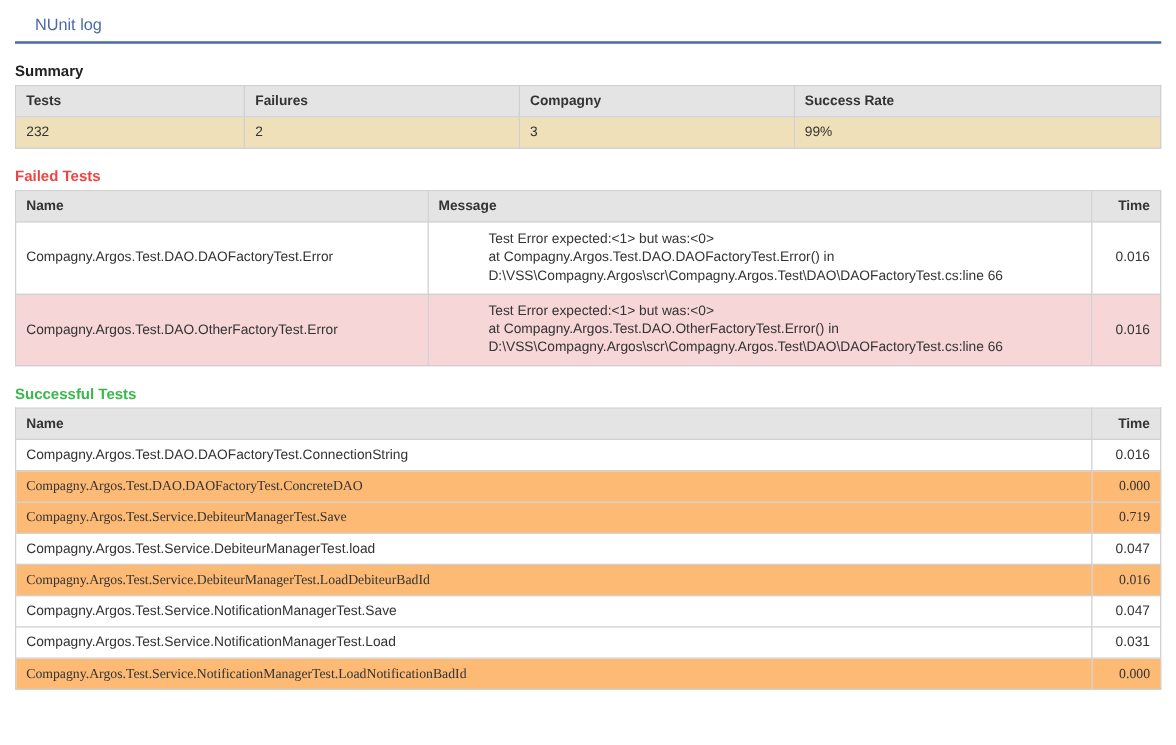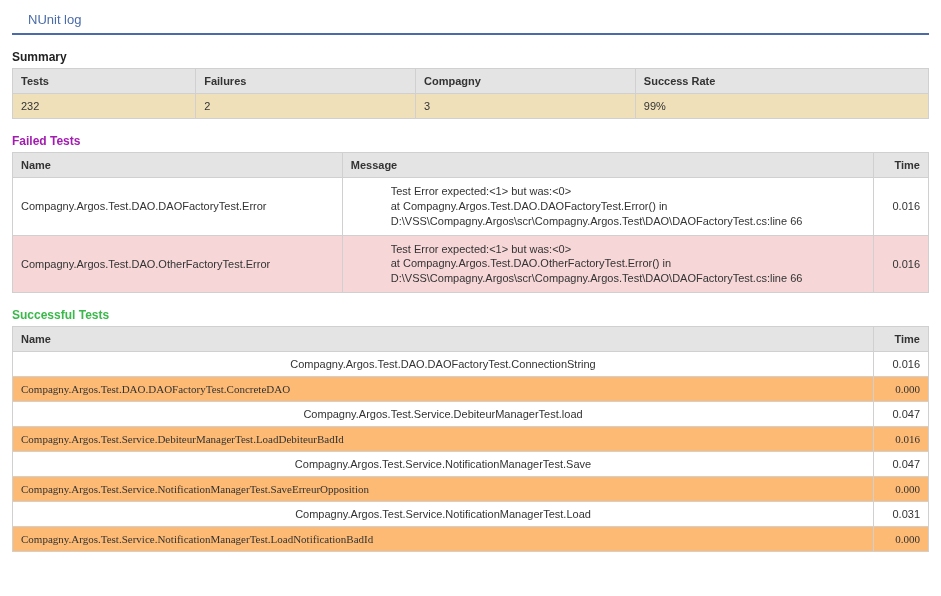--- a/index.html
+++ b/index.html
@@ -21,21 +21,21 @@
     border: none;
     border-top: 2px solid #4a6ba8;
     margin: 0 0 14px 0;
   }
   .section-title {
     font-weight: bold;
     font-size: 12px;
     margin: 15px 0 4px 0;
     color: #222;
   }
-  .section-title.failed { color: #a21caf; }
+  .section-title.failed { color: #ef4444; }
   .section-title.success { color: #3ab84a; }
 
   table {
     width: 100%;
     border-collapse: collapse;
     table-layout: fixed;
   }
   th, td {
     text-align: left;
     padding: 6px 8px;
@@ -56,21 +56,21 @@
   .failed-table col.c-msg  { width: 58%; }
   .failed-table col.c-time { width: 6%;  }
   .failed-table th:last-child, .failed-table td:last-child { text-align: right; }
   .failed-row-odd  td { background: #ffffff; }
   .failed-row-even td { background: #f6d6d6; }
   .failed-msg { white-space: pre-line; line-height: 1.35; padding-left: 48px; }
 
   .success-table col.c-name { width: 94%; }
   .success-table col.c-time { width: 6%;  }
   .success-table th:last-child, .success-table td:last-child { text-align: right; }
-  .succ-row-odd  td { background: #ffffff; text-align: center; }
+  .succ-row-odd  td { background: #ffffff; }
   .succ-row-even td { background: #fdba74; font-family: Liberation Serif, serif; }
 </style>
 </head>
 <body>
 
 <div class="page-title">NUnit log</div>
 <hr class="rule">
 
 <div class="section-title">Summary</div>
 <table class="summary-table">
@@ -144,35 +144,35 @@
   </thead>
   <tbody id="success-body">
       <tr class="succ-row-odd">
         <td>Compagny.Argos.Test.DAO.DAOFactoryTest.ConnectionString</td>
         <td>0.016</td>
       </tr>
       <tr class="succ-row-even">
         <td>Compagny.Argos.Test.DAO.DAOFactoryTest.ConcreteDAO</td>
         <td>0.000</td>
       </tr>
+      <tr class="succ-row-even">
+        <td>Compagny.Argos.Test.Service.DebiteurManagerTest.Save</td>
+        <td>0.719</td>
+      </tr>
       <tr class="succ-row-odd">
         <td>Compagny.Argos.Test.Service.DebiteurManagerTest.load</td>
         <td>0.047</td>
       </tr>
       <tr class="succ-row-even">
         <td>Compagny.Argos.Test.Service.DebiteurManagerTest.LoadDebiteurBadId</td>
         <td>0.016</td>
       </tr>
       <tr class="succ-row-odd">
         <td>Compagny.Argos.Test.Service.NotificationManagerTest.Save</td>
         <td>0.047</td>
-      </tr>
-      <tr class="succ-row-even">
-        <td>Compagny.Argos.Test.Service.NotificationManagerTest.SaveErreurOpposition</td>
-        <td>0.000</td>
       </tr>
       <tr class="succ-row-odd">
         <td>Compagny.Argos.Test.Service.NotificationManagerTest.Load</td>
         <td>0.031</td>
       </tr>
       <tr class="succ-row-even">
         <td>Compagny.Argos.Test.Service.NotificationManagerTest.LoadNotificationBadId</td>
         <td>0.000</td>
       </tr>
     </tbody>

